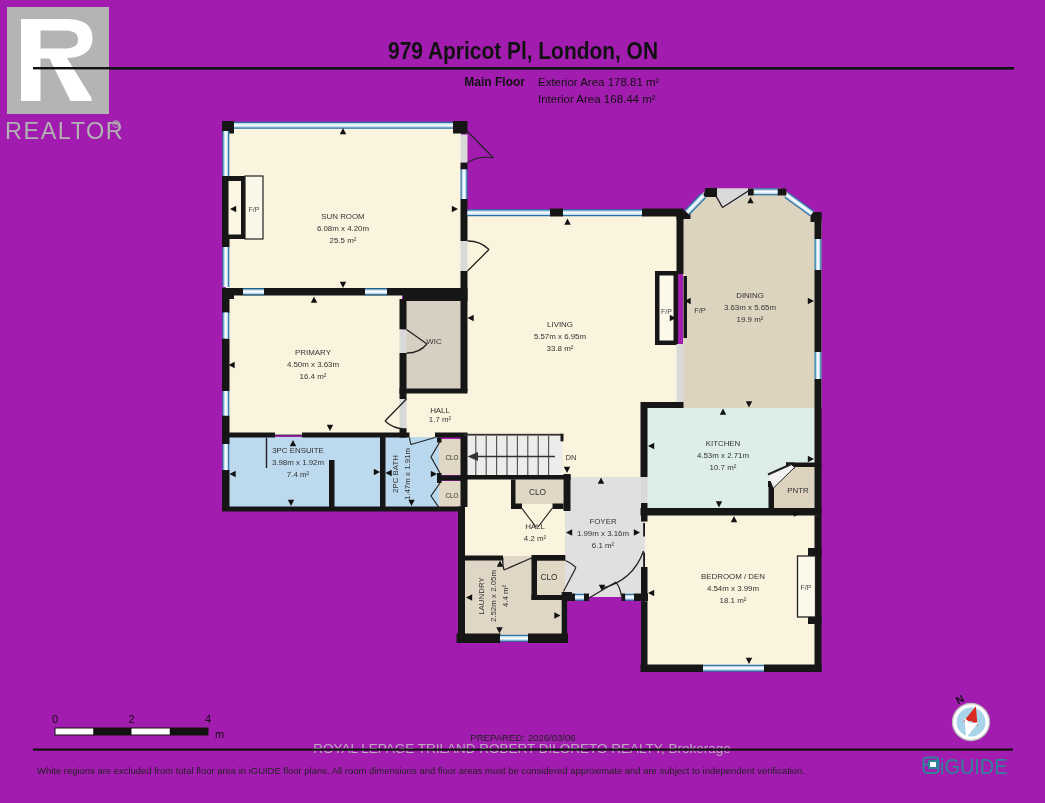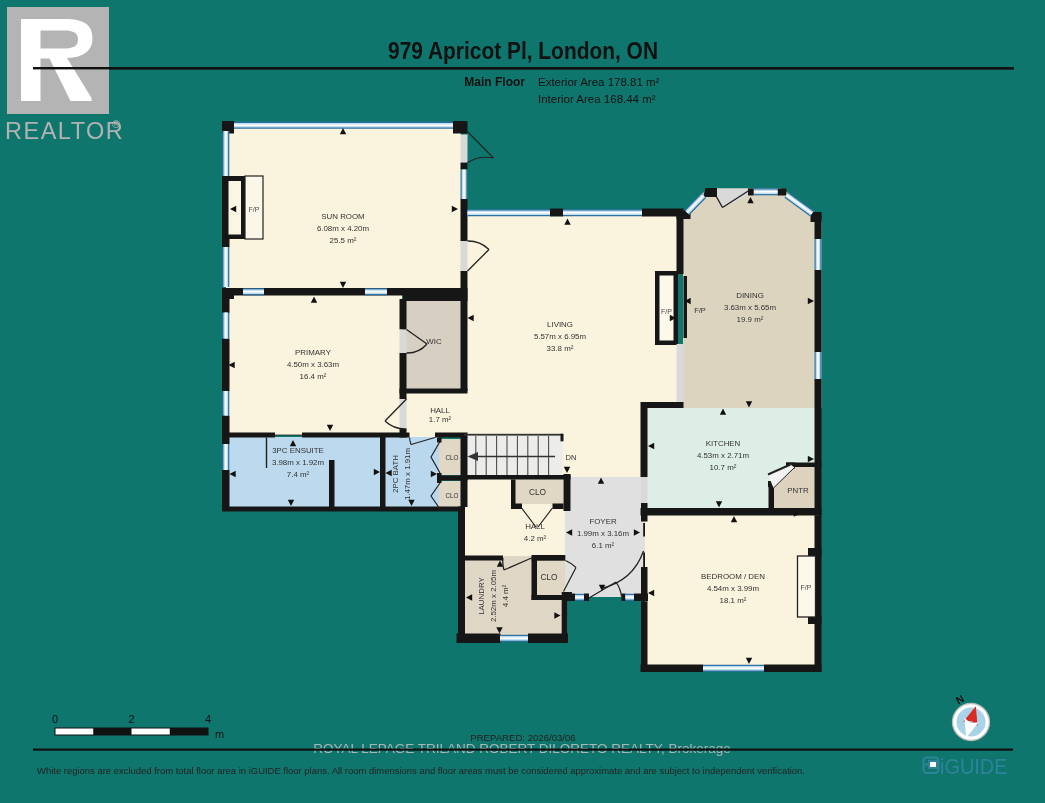--- a/index.html
+++ b/index.html
@@ -1,16 +1,16 @@
 <!DOCTYPE html>
 <html><head>
 <meta charset="utf-8">
 <style>
   html,body{margin:0;padding:0;background:#ffffff;}
-  #page{position:relative;width:1045px;height:803px;background:#0f766e;overflow:hidden;
+  #page{position:relative;width:1045px;height:803px;background:#a21caf;overflow:hidden;
         font-family:"Liberation Sans", sans-serif;}
   svg{position:absolute;top:0;left:0;}
   text{font-family:"Liberation Sans", sans-serif;}
 </style>
 </head>
 <body>
 <div id="page">
 <svg width="1045" height="803" viewBox="0 0 1045 803">
 
 <g id="header">

